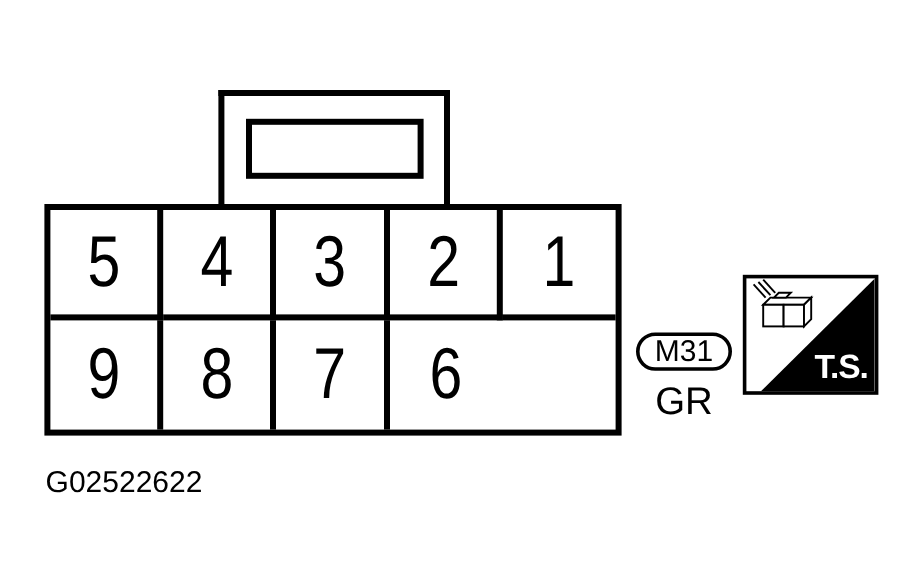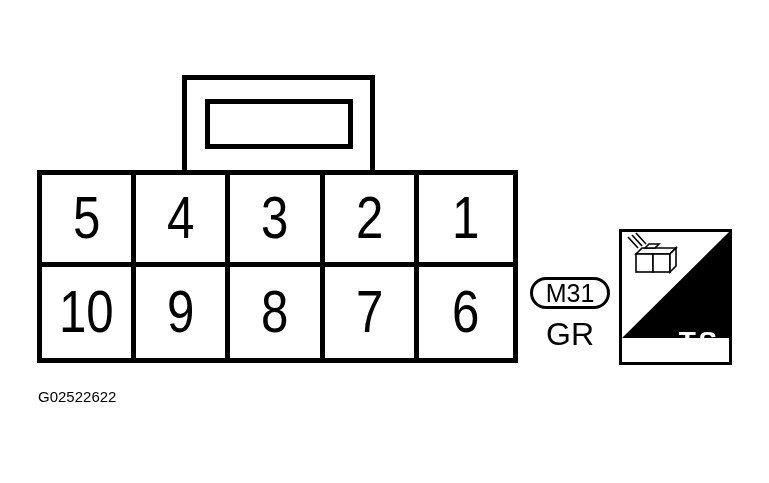--- a/index.html
+++ b/index.html
@@ -12,24 +12,24 @@
                display:grid; grid-template-columns:repeat(5,1fr); grid-template-rows:repeat(2,1fr); }
   .cell { display:flex; align-items:center; justify-content:center; font-size:60px; line-height:1;
           border-right:5px solid #000; border-bottom:5px solid #000; box-sizing:border-box;
           transform-origin:center; }
   .cell span { display:inline-block; transform:scaleX(0.82); }
   .cell.last-col { border-right:none; }
   .cell.bottom { border-bottom:none; }
   .code-pill { left:530px; top:277px; width:80px; height:32px; border:3px solid #000; border-radius:18px;
                display:flex; align-items:center; justify-content:center; font-size:25px; }
   .color-label { left:530px; top:316px; width:80px; text-align:center; font-size:32px; }
-  .ts-box { left:619px; top:229px; width:113px; height:136px; border:3px solid #000; overflow:hidden; background:#fff; }
+  .ts-box { left:619px; top:229px; width:113px; height:100px; border:3px solid #000; overflow:hidden; background:#fff; }
   .ts-tri { left:0; top:0; width:107px; height:106px; }
   .ts-text { right:6px; bottom:4px; color:#fff; font-size:28px; font-weight:bold; letter-spacing:-1px; }
-  .fig-id { left:38px; top:388px; font-size:15px; }
+  .fig-id { left:38px; top:388px; font-size:25px; }
 </style>
 </head>
 <body>
 
 <div class="abs latch"></div>
 <div class="abs slot"></div>
 
 <div class="abs connector">
   <div class="cell">
       <span>5</span>
@@ -38,23 +38,20 @@
       <span>4</span>
     </div>
   <div class="cell">
       <span>3</span>
     </div>
   <div class="cell">
       <span>2</span>
     </div>
   <div class="cell last-col">
       <span>1</span>
-    </div>
-  <div class="cell bottom">
-      <span>10</span>
     </div>
   <div class="cell bottom">
       <span>9</span>
     </div>
   <div class="cell bottom">
       <span>8</span>
     </div>
   <div class="cell bottom">
       <span>7</span>
     </div>

